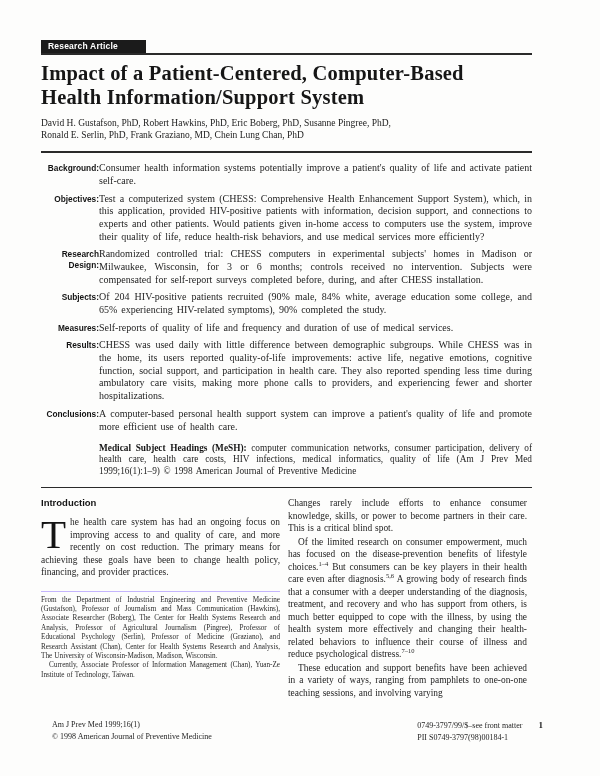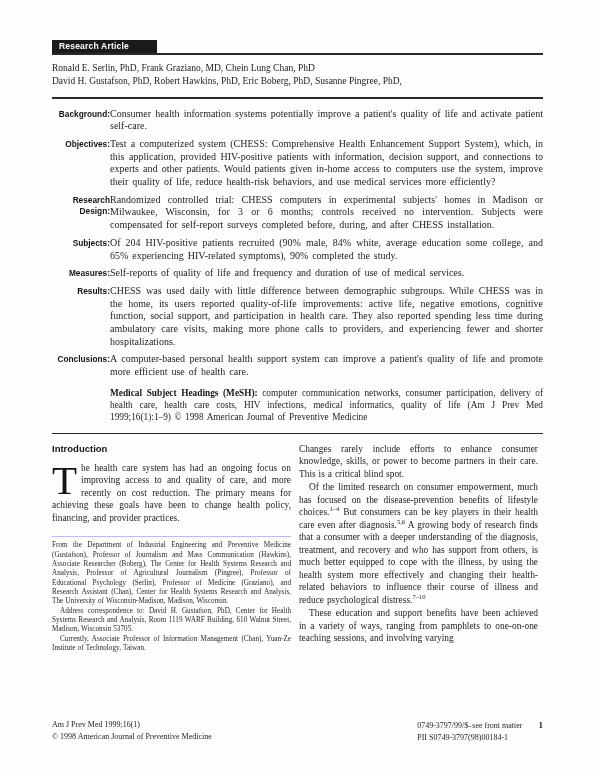--- a/index.html
+++ b/index.html
@@ -5,21 +5,21 @@
   html,body{margin:0;padding:0;background:#e9e9e9;}
   .page{
     position:relative;
     width:600px;height:776px;
     background:#fdfdfc;
     font-family:"Liberation Serif", serif;
     color:#1e1e1e;
     overflow:hidden;
     box-sizing:border-box;
   }
-  .content{position:absolute;left:52px;top:40px;width:491px;}
+  .content{position:absolute;left:41px;top:40px;width:491px;}
 
   
   .kicker-row{border-bottom:2px solid #2a2a2a;line-height:0;}
   .kicker{
     display:inline-block;background:#1b1b1b;color:#fff;
     font-family:"Liberation Sans", sans-serif;font-weight:bold;
     font-size:8.5px;line-height:13px;padding:0 28px 0 7px;
     letter-spacing:0.2px;
   }
   .title{
@@ -85,23 +85,27 @@
 </style>
 </head>
 <body>
 
 <div class="page">
   <div class="content">
 
     <div class="kicker-row">
       <span class="kicker">Research Article</span>
     </div>
+    <div class="title">
+      <div>Impact of a Patient-Centered, Computer-Based</div>
+      <div>Health Information/Support System</div>
+    </div>
     <div class="authors">
+      <div>David H. Gustafson, PhD, Robert Hawkins, PhD, Eric Boberg, PhD, Susanne Pingree, PhD,</div>
       <div>Ronald E. Serlin, PhD, Frank Graziano, MD, Chein Lung Chan, PhD</div>
-      <div>David H. Gustafson, PhD, Robert Hawkins, PhD, Eric Boberg, PhD, Susanne Pingree, PhD,</div>
     </div>
     <div class="rule-thick"></div>
 
     <div class="abstract">
       <div class="abs-row">
         <div class="abs-label">Background:</div>
         <div class="abs-text">Consumer health information systems potentially improve a patient's quality of life and activate patient self-care.</div>
       </div>
       <div class="abs-row">
         <div class="abs-label">Objectives:</div>
@@ -132,21 +136,20 @@
 
     <div class="rule-mid"></div>
 
     <div class="columns">
       <div class="col">
         <h2 class="section-head">Introduction</h2>
         <p class="body-p"><span class="dropcap">T</span><span>he health care system has had an ongoing focus on improving access to and quality of care, and more recently on cost reduction. The primary means for achieving these goals have been to change health policy, financing, and provider practices.</span></p>
 
         <div class="footnote-block">
           <p class="footnote">From the Department of Industrial Engineering and Preventive Medicine (Gustafson), Professor of Journalism and Mass Communication (Hawkins), Associate Researcher (Boberg), The Center for Health Systems Research and Analysis, Professor of Agricultural Journalism (Pingree), Professor of Educational Psychology (Serlin), Professor of Medicine (Graziano), and Research Assistant (Chan), Center for Health Systems Research and Analysis, The University of Wisconsin-Madison, Madison, Wisconsin.</p>
-          <p class="footnote indent">Address correspondence to: David H. Gustafson, PhD, Center for Health Systems Research and Analysis, Room 1119 WARF Building, 610 Walnut Street, Madison, Wisconsin 53705.</p>
           <p class="footnote indent">Currently, Associate Professor of Information Management (Chan), Yuan-Ze Institute of Technology, Taiwan.</p>
         </div>
       </div>
 
       <div class="col">
         <p class="body-p">Changes rarely include efforts to enhance consumer knowledge, skills, or power to become partners in their care. This is a critical blind spot.</p>
         <p class="body-p indent"><span>Of the limited research on consumer empowerment, much has focused on the disease-prevention benefits of lifestyle choices.</span><sup>1–4</sup><span> But consumers can be key players in their health care even after diagnosis.</span><sup>5,6</sup><span> A growing body of research finds that a consumer with a deeper understanding of the diagnosis, treatment, and recovery and who has support from others, is much better equipped to cope with the illness, by using the health system more effectively and changing their health-related behaviors to influence their course of illness and reduce psychological distress.</span><sup>7–10</sup></p>
         <p class="body-p indent">These education and support benefits have been achieved in a variety of ways, ranging from pamphlets to one-on-one teaching sessions, and involving varying</p>
       </div>
     </div>

